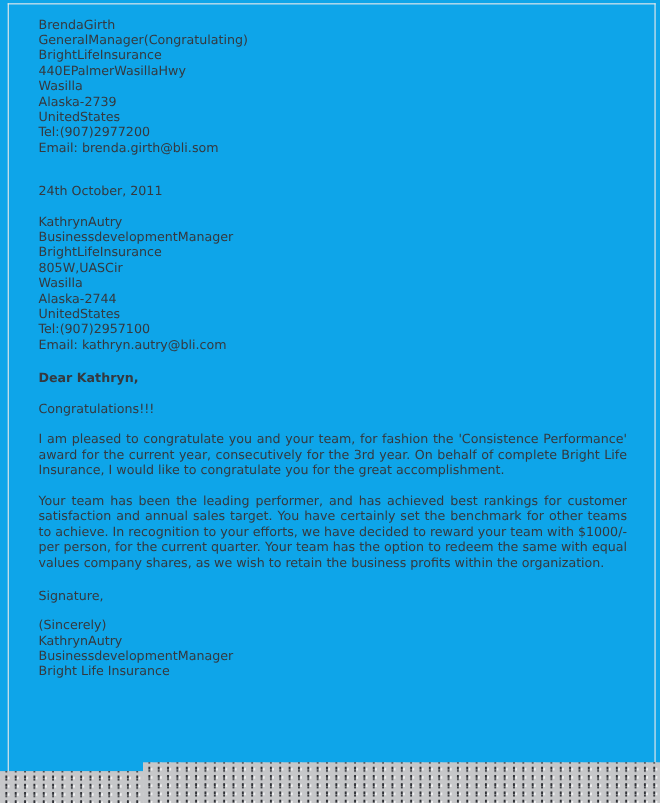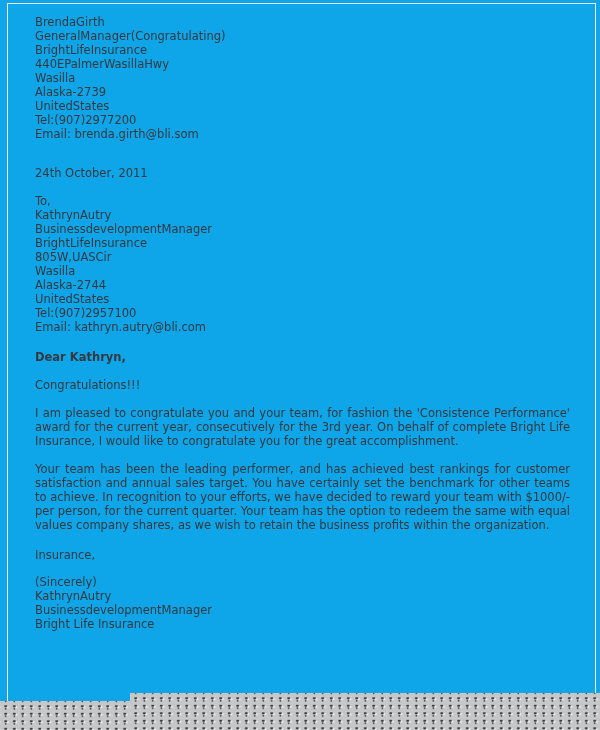--- a/index.html
+++ b/index.html
@@ -74,40 +74,39 @@
       <div class="line">Wasilla</div>
       <div class="line">Alaska-2739</div>
       <div class="line">UnitedStates</div>
       <div class="line">Tel:(907)2977200</div>
       <div class="line">Email: brenda.girth@bli.som</div>
     </div>
 
     <div class="line date-line">24th October, 2011</div>
 
     <div class="recipient-block">
-      <div class="line">To,</div>
       <div class="line">KathrynAutry</div>
       <div class="line">BusinessdevelopmentManager</div>
       <div class="line">BrightLifeInsurance</div>
       <div class="line">805W,UASCir</div>
       <div class="line">Wasilla</div>
       <div class="line">Alaska-2744</div>
       <div class="line">UnitedStates</div>
       <div class="line">Tel:(907)2957100</div>
       <div class="line">Email: kathryn.autry@bli.com</div>
     </div>
 
     <div class="salutation">Dear Kathryn,</div>
 
     <div class="subject-line">Congratulations!!!</div>
 
     <p class="body-para">I am pleased to congratulate you and your team, for fashion the 'Consistence Performance' award for the current year, consecutively for the 3rd year. On behalf of complete Bright Life Insurance, I would like to congratulate you for the great accomplishment.</p>
     <p class="body-para">Your team has been the leading performer, and has achieved best rankings for customer satisfaction and annual sales target. You have certainly set the benchmark for other teams to achieve. In recognition to your efforts, we have decided to reward your team with $1000/- per person, for the current quarter. Your team has the option to redeem the same with equal values company shares, as we wish to retain the business profits within the organization.</p>
 
-    <div class="closing">Insurance,</div>
+    <div class="closing">Signature,</div>
 
     <div class="signature-block">
       <div class="line">(Sincerely)</div>
       <div class="line">KathrynAutry</div>
       <div class="line">BusinessdevelopmentManager</div>
       <div class="line">Bright Life Insurance</div>
     </div>
 
   </div>
 

